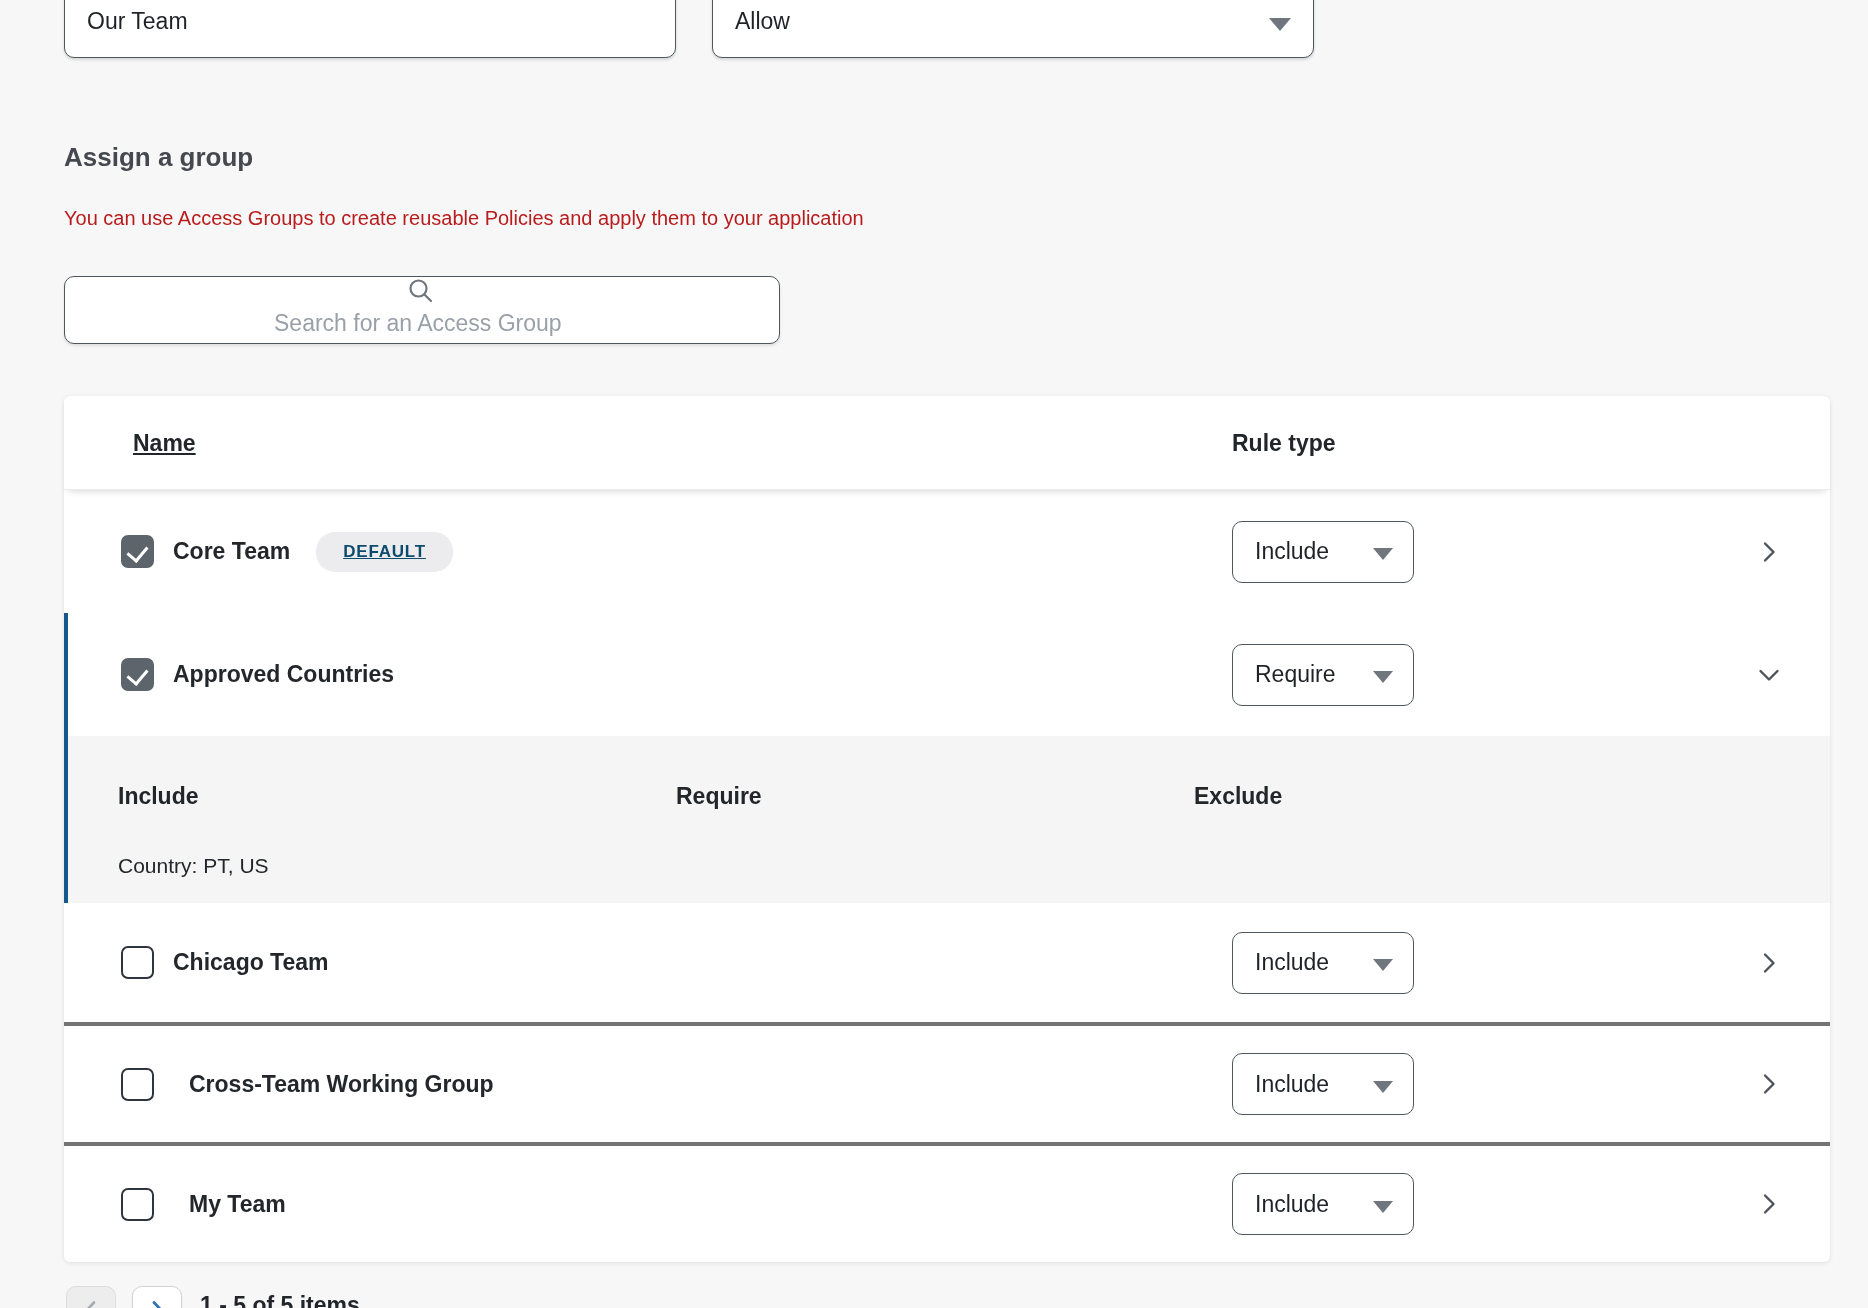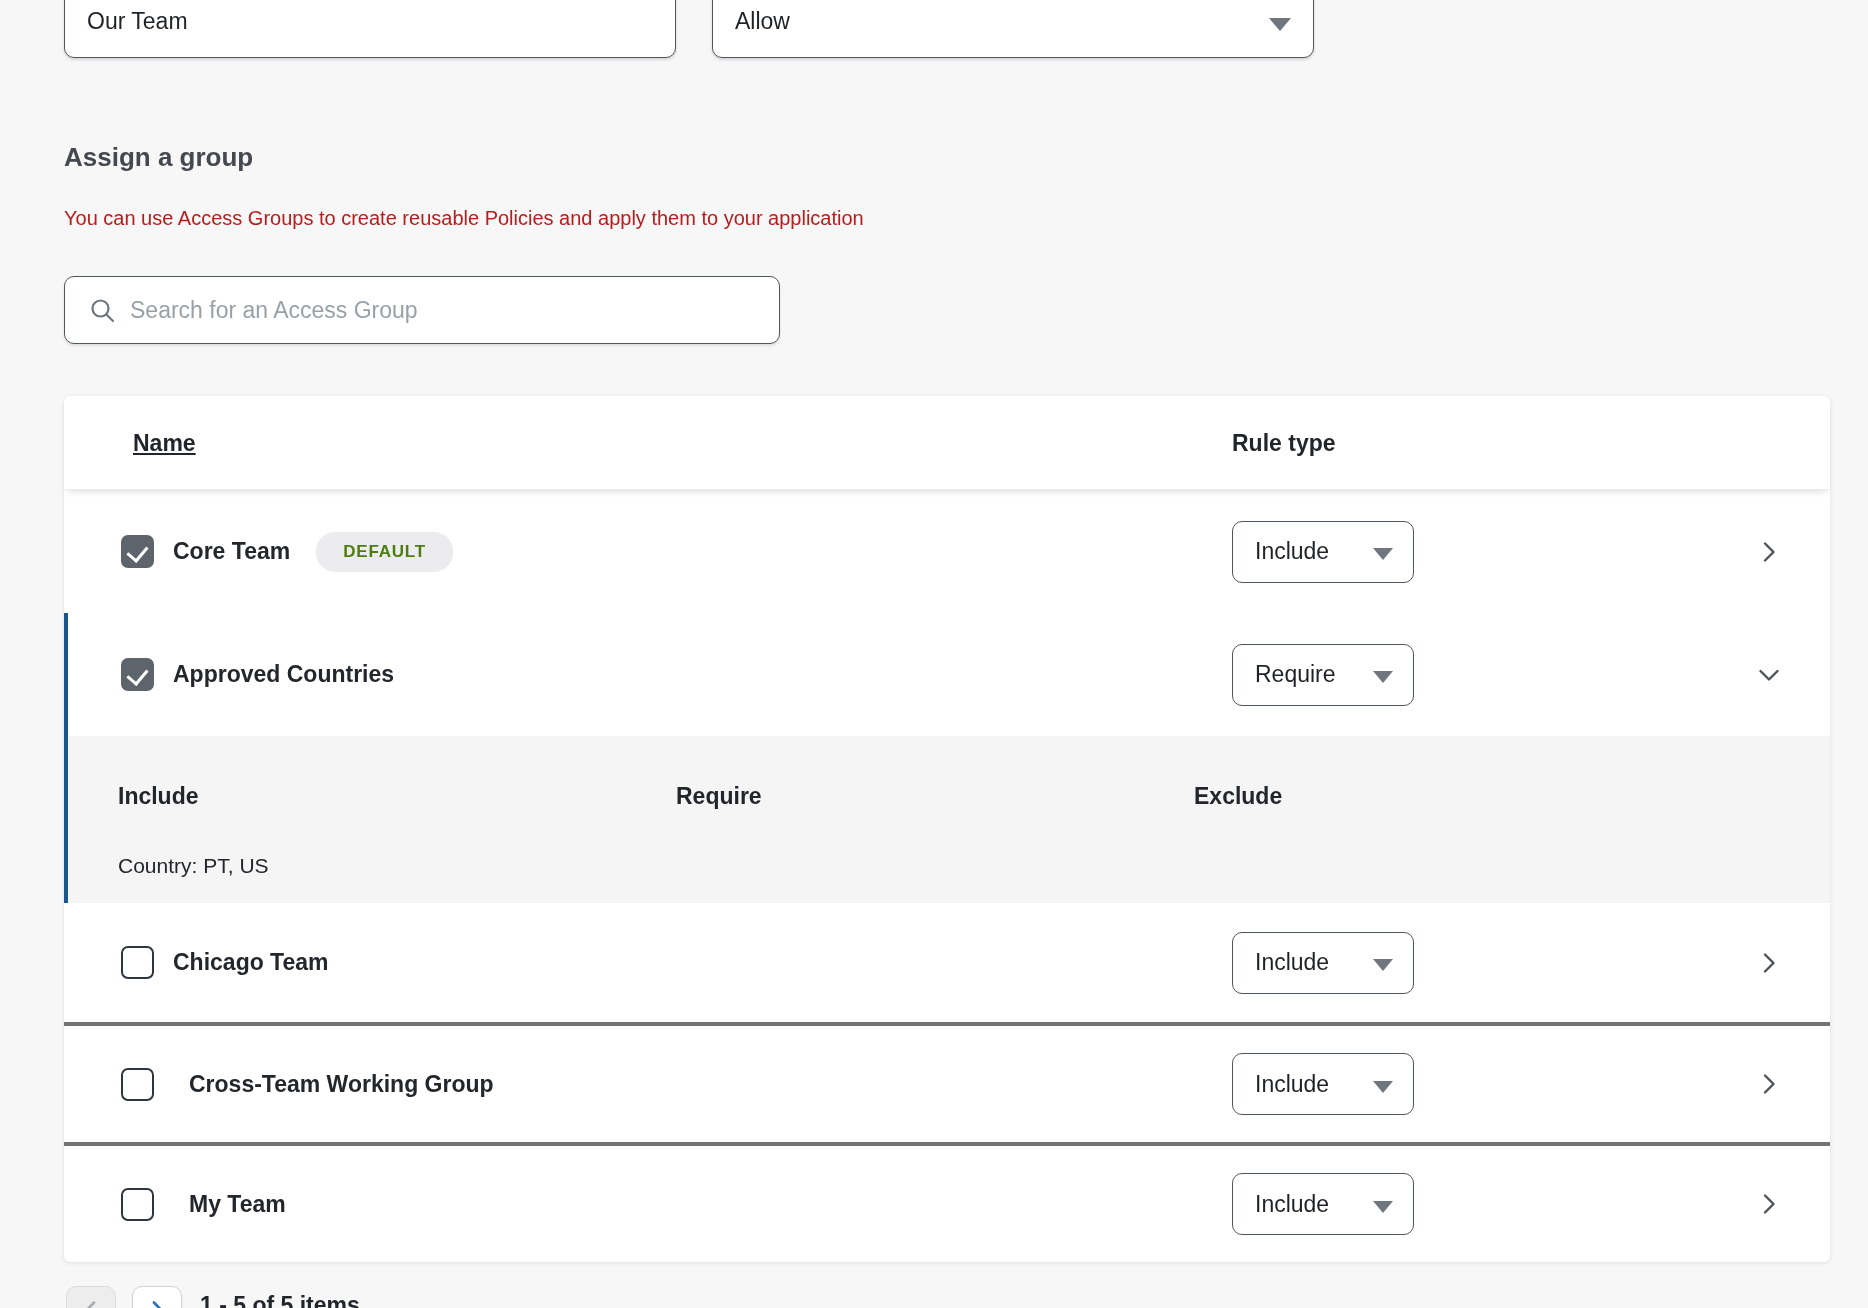--- a/index.html
+++ b/index.html
@@ -22,21 +22,21 @@
     width:0;height:0;border-left:11px solid transparent;border-right:11px solid transparent;
     border-top:13px solid #70767e;margin-top:6px;
   }
   
   .section-title{position:absolute;left:64px;top:142px;font-size:26px;font-weight:700;color:#45494f;}
   .section-desc{position:absolute;left:64px;top:207px;font-size:20px;color:#b91c1c;}
   
   .search-box{
     position:absolute;left:64px;top:276px;width:716px;height:68px;background:#fff;
     border:1.5px solid #4e565e;border-radius:10px;box-sizing:border-box;
-    display:flex;align-items:center;padding:0 16px;box-shadow:0 2px 3px rgba(0,0,0,.10);
+    display:flex;align-items:center;padding:0 16px;box-shadow:0 2px 3px rgba(0,0,0,.10);flex-direction:column;
   }
   .search-box svg{flex:0 0 auto;margin:0 12px 0 8px;}
   .search-box input{
     border:none;outline:none;flex:1;font-size:23px;color:#1f2328;background:transparent;
     font-family:"Liberation Sans","DejaVu Sans",sans-serif;
   }
   .search-box input::placeholder{color:#9aa0a8;}
   
   .card{
     position:absolute;left:64px;top:396px;width:1766px;height:866px;background:#fff;
@@ -59,22 +59,22 @@
     width:33px;height:33px;border-radius:7px;box-sizing:border-box;margin-left:57px;flex:0 0 auto;
     background:#fff;border:2px solid #2e353c;position:relative;cursor:pointer;
   }
   .checkbox.checked{background:#5d646b;border-color:#5d646b;}
   .checkbox.checked::after{
     content:"";position:absolute;left:8px;top:5px;width:13px;height:19px;box-sizing:border-box;
     border:solid #fff;border-width:0 3.5px 3.5px 0;transform:rotate(40deg);
   }
   .row-label{margin-left:19px;font-size:23px;font-weight:600;color:#23272c;}
   .badge{
-    margin-left:26px;background:#ececee;color:#4d7c0f;border-radius:19px;
-    padding:10px 27px;font-size:17px;font-weight:700;letter-spacing:.8px;
+    margin-left:26px;background:#ececee;color:#0c4a6e;border-radius:19px;
+    padding:10px 27px;font-size:17px;font-weight:700;letter-spacing:.8px;text-decoration:underline;
   }
   .rule-select{
     position:absolute;left:1168px;width:182px;height:62px;box-sizing:border-box;
     border:1.5px solid #4e565e;border-radius:10px;background:#fff;cursor:pointer;
     display:flex;align-items:center;justify-content:space-between;padding:0 20px 0 22px;
     font-size:23px;color:#1f2328;top:50%;transform:translateY(-50%);
   }
   .rule-select .tri-down{border-left-width:10px;border-right-width:10px;border-top-width:12px;margin-top:5px;}
   .row-chevron{position:absolute;left:1692px;top:50%;transform:translateY(-50%);cursor:pointer;}
   

